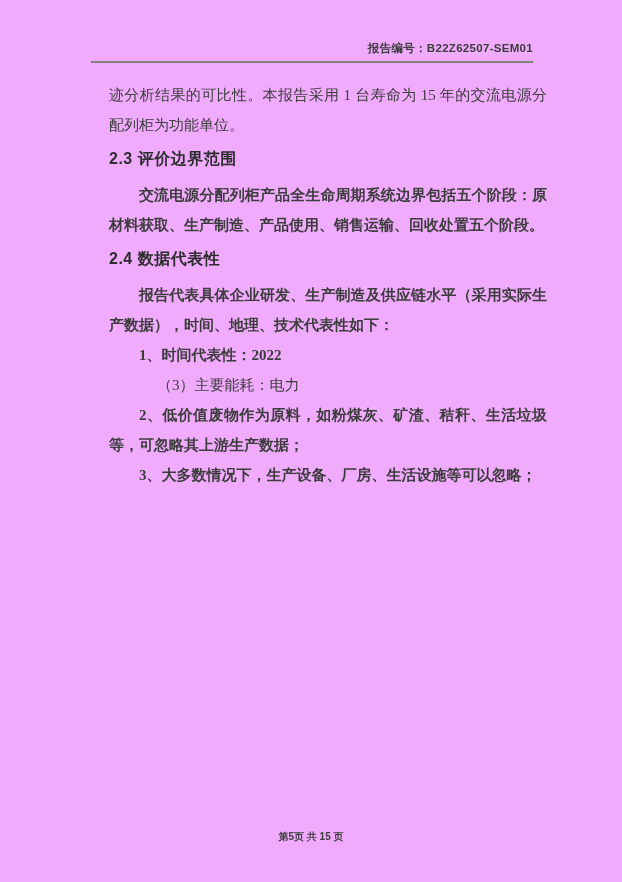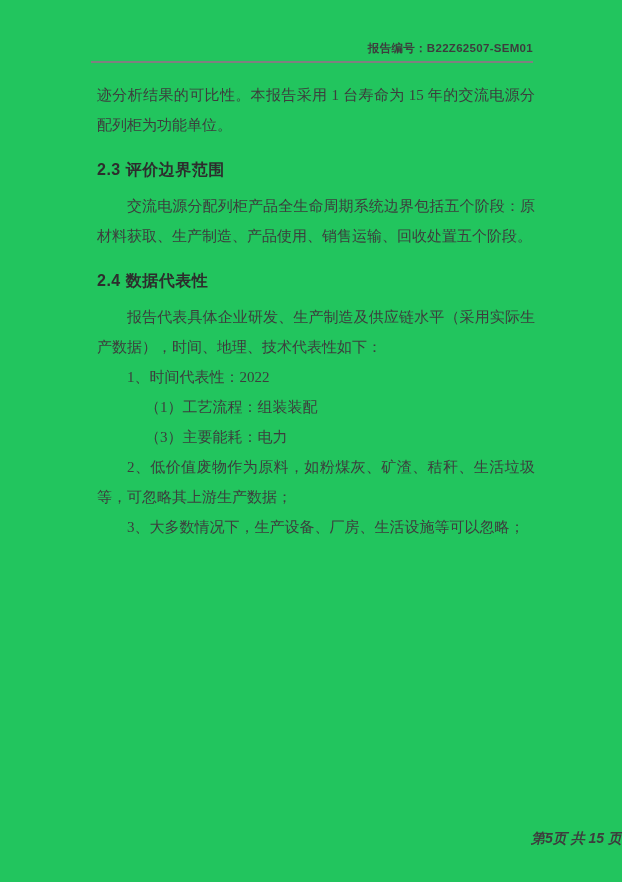--- a/index.html
+++ b/index.html
@@ -5,21 +5,21 @@
 <style>
   html, body {
     margin: 0;
     padding: 0;
     background: #ffffff;
   }
   .page {
     position: relative;
     width: 622px;
     height: 882px;
-    background: #22c55e;
+    background: #f0abfc;
     overflow: hidden;
   }
   .hdr {
     position: absolute;
     top: 41px;
     right: 89px;
     font-family: "Liberation Sans", "DejaVu Sans", sans-serif;
     font-size: 11.5px;
     font-weight: 700;
     color: #3d3d3d;
@@ -29,55 +29,54 @@
   .hdr-rule {
     position: absolute;
     left: 91px;
     top: 61px;
     width: 442px;
     height: 2px;
     background: #808080;
   }
   .content {
     position: absolute;
-    left: 97px;
+    left: 109px;
     top: 80px;
     width: 438px;
     font-family: "Liberation Serif", "DejaVu Serif", serif;
     font-size: 15px;
     line-height: 30px;
     color: #3d3d3d;
     text-align: justify;
   }
   .content p {
     margin: 0;
   }
-  .content p.ind { text-indent: 2em; }
+  .content p.ind { text-indent: 2em; font-weight: bold; }
   .content p.ind2 { text-indent: 3.2em; }
   .content h2.sec {
     font-family: "Liberation Sans", "DejaVu Sans", sans-serif;
     font-size: 16px;
     font-weight: 700;
     color: #2d2d2d;
     line-height: 30px;
-    margin: 15px 0 6px 0;
+    margin: 4px 0 6px 0;
     text-align: left;
     letter-spacing: 0.5px;
   }
   .footer {
     position: absolute;
     left: 0;
     right: 0;
     top: 830px;
-    text-align: right;
+    text-align: center;
     font-family: "Liberation Sans", "DejaVu Sans", sans-serif;
-    font-size: 14px;
+    font-size: 10px;
     font-weight: 700;
     color: #3d3d3d;
-    font-style: italic;
   }
 </style>
 </head>
 <body>
 
 <div class="page">
 
   <div class="hdr">报告编号：B22Z62507-SEM01</div>
 
   <div class="hdr-rule"></div>
@@ -91,21 +90,20 @@
     <p class="ind">交流电源分配列柜产品全生命周期系统边界包括五个阶段：原材料获取、生产制造、产品使用、销售运输、回收处置五个阶段。</p>
 
     <h2 class="sec">2.4 数据代表性</h2>
 
     <p class="ind">报告代表具体企业研发、生产制造及供应链水平（采用实际生产数据），时间、地理、技术代表性如下：</p>
 
     <p class="ind">1、时间代表性：2022</p>
 
 
 
-    <p class="ind2">（1）工艺流程：组装装配</p>
 
 
     <p class="ind2">（3）主要能耗：电力</p>
 
 
 
 
     <p class="ind">2、低价值废物作为原料，如粉煤灰、矿渣、秸秆、生活垃圾等，可忽略其上游生产数据；</p>
 
     <p class="ind">3、大多数情况下，生产设备、厂房、生活设施等可以忽略；</p>

